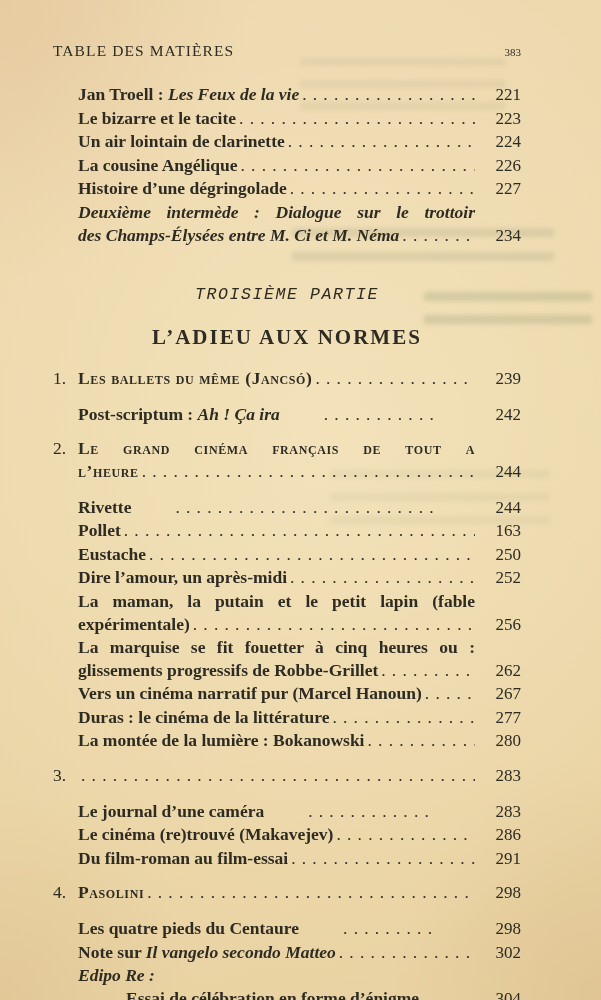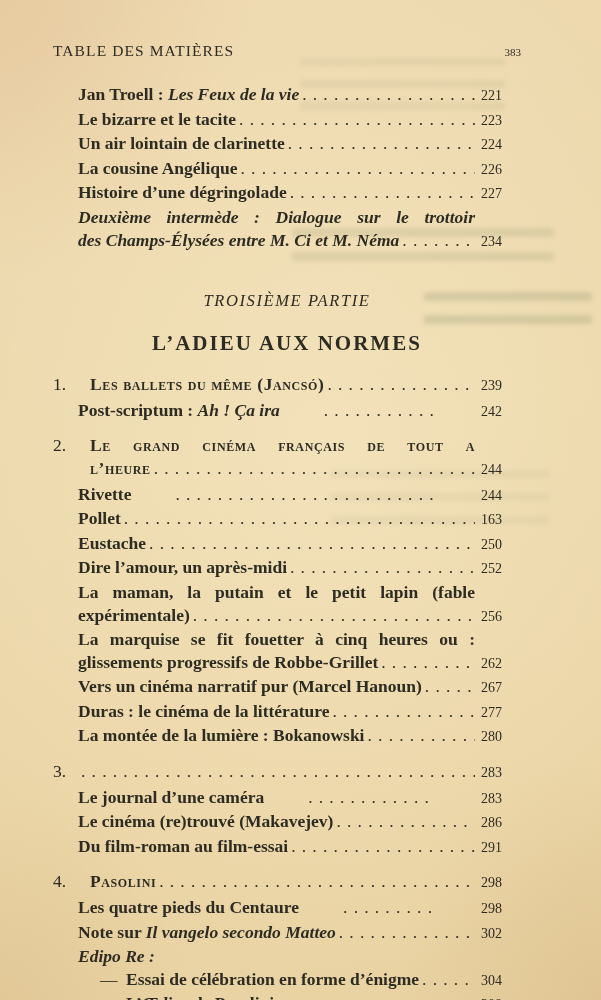--- a/index.html
+++ b/index.html
@@ -35,28 +35,28 @@
   .num{flex:none;width:25px;}
   .dash-mark{flex:none;width:26px;}
   .txt{flex:none;white-space:nowrap;font-weight:bold;}
   .row.justify .txt{flex:1;white-space:normal;text-align:justify;text-align-last:justify;}
   .leader{
     flex:1;overflow:hidden;white-space:nowrap;
     letter-spacing:6.2px;margin-left:3px;min-width:0;
     color:#33312a;
   }
   .leader::after{content:"...........................................................";}
-  .pg{flex:none;width:40px;margin-left:6px;text-align:left;font-size:14px;}
+  .pg{flex:none;width:40px;margin-left:6px;text-align:right;font-size:17px;}
   .i{font-style:italic;}
-  .sc{font-variant:small-caps;letter-spacing:0.6px;margin-left:12px;}
+  .sc{font-variant:small-caps;letter-spacing:0.6px;}
   .gap-lg{margin-top:11px;}
-  .gap-sm{margin-top:1px;gap:41px;}
+  .gap-sm{margin-top:12px;gap:41px;}
   
   .part{margin-top:36px;margin-bottom:18px;text-align:center;}
-  .part-kicker{font-style:italic;font-size:16.5px;letter-spacing:1.6px;line-height:24px;}
+  .part-kicker{font-style:italic;font-size:16.5px;letter-spacing:1.6px;line-height:24px;font-family:Liberation Mono, monospace;}
   .part-title{font-size:21px;font-weight:600;letter-spacing:2px;line-height:24px;margin-top:18px;}
   
   .ghost{position:absolute;z-index:1;filter:blur(2px);border-radius:4px;pointer-events:none;}
   .ghost-a{left:300px;top:58px;width:205px;height:62px;
     background:repeating-linear-gradient(180deg, rgba(128,136,98,0.10) 0 8px, rgba(128,136,98,0) 8px 22px);}
   .ghost-b{left:292px;top:228px;width:262px;height:40px;
     background:repeating-linear-gradient(180deg, rgba(120,130,92,0.16) 0 9px, rgba(120,130,92,0) 9px 24px);}
   .ghost-c{left:424px;top:292px;width:168px;height:46px;
     background:repeating-linear-gradient(180deg, rgba(112,124,88,0.20) 0 9px, rgba(112,124,88,0) 9px 23px);}
   .ghost-d{left:330px;top:470px;width:220px;height:56px;

